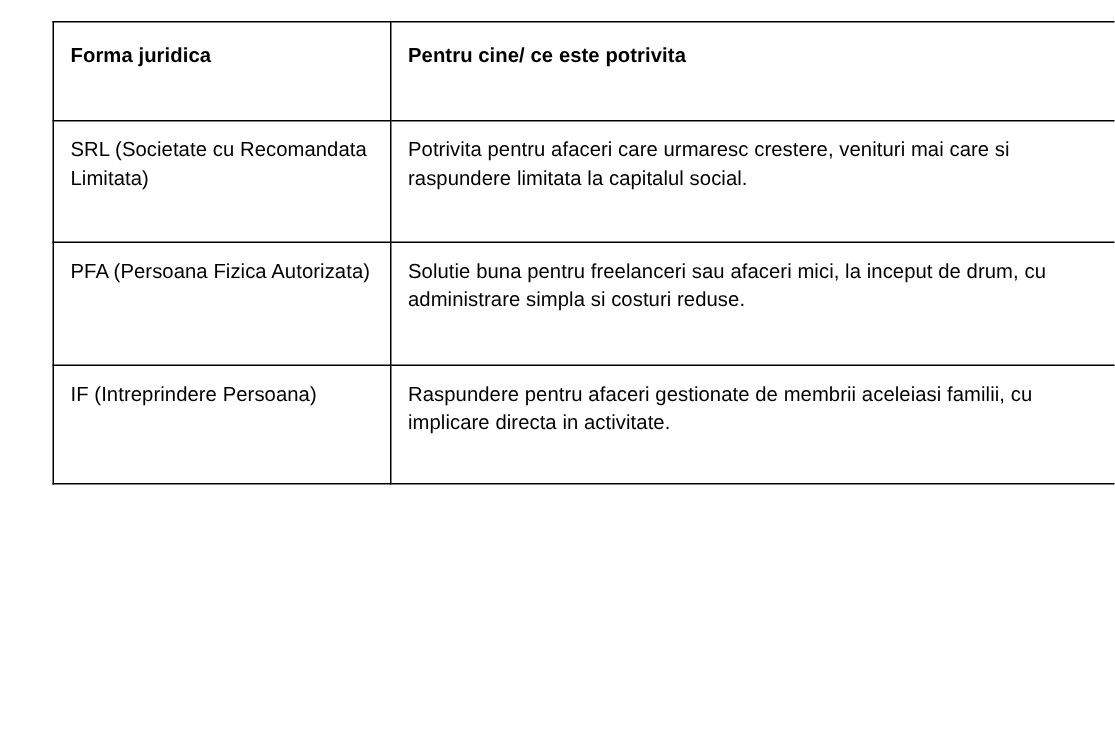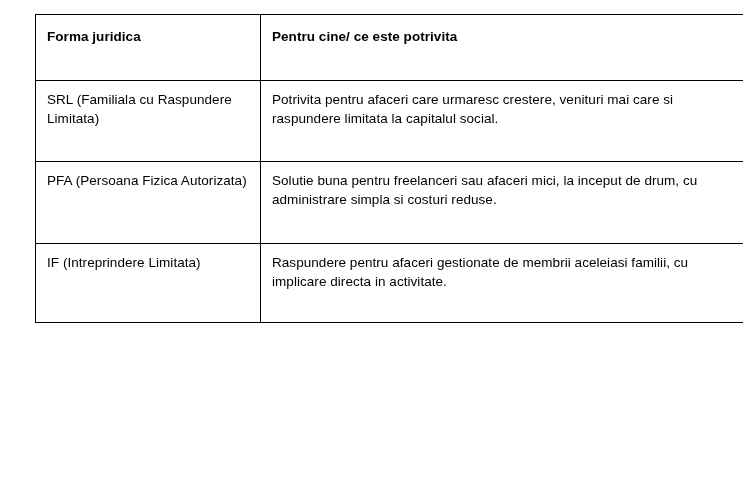--- a/index.html
+++ b/index.html
@@ -78,37 +78,37 @@
           <span class="cell-text">Forma juridica</span>
         </th>
         <th>
           <span class="cell-text">Pentru cine/ ce este potrivita</span>
         </th>
       </tr>
     </thead>
     <tbody>
       <tr class="row-srl">
         <td>
-          <span class="cell-text">SRL (Familiala cu Raspundere Limitata)</span>
+          <span class="cell-text">SRL (Societate cu Recomandata Limitata)</span>
         </td>
         <td>
           <span class="cell-text">Potrivita pentru afaceri care urmaresc crestere, venituri mai care si raspundere limitata la capitalul social.</span>
         </td>
       </tr>
       <tr class="row-pfa">
         <td>
           <span class="cell-text">PFA (Persoana Fizica Autorizata)</span>
         </td>
         <td>
           <span class="cell-text">Solutie buna pentru freelanceri sau afaceri mici, la inceput de drum, cu administrare simpla si costuri reduse.</span>
         </td>
       </tr>
       <tr class="row-if">
         <td>
-          <span class="cell-text">IF (Intreprindere Limitata)</span>
+          <span class="cell-text">IF (Intreprindere Persoana)</span>
         </td>
         <td>
           <span class="cell-text">Raspundere pentru afaceri gestionate de membrii aceleiasi familii, cu implicare directa in activitate.</span>
         </td>
       </tr>
     </tbody>
   </table>
 
 </div>
 

